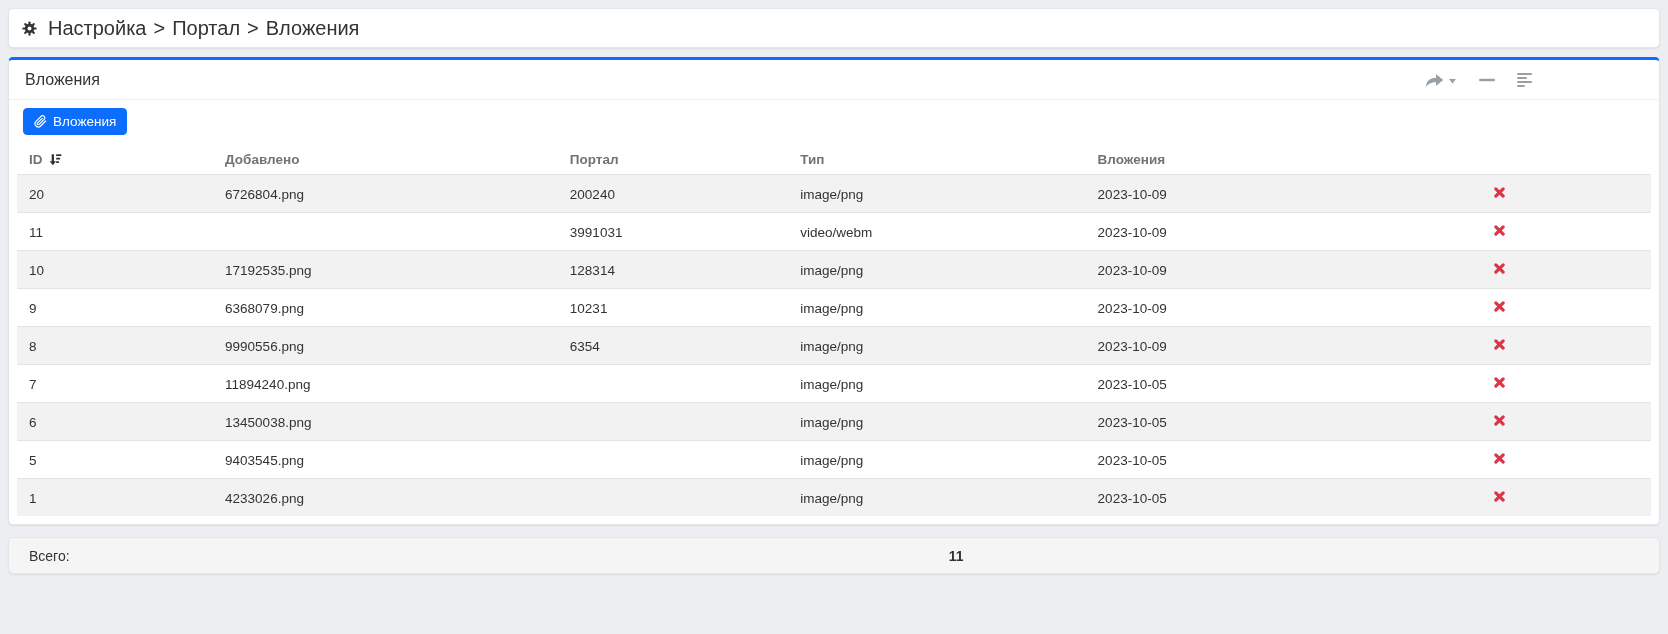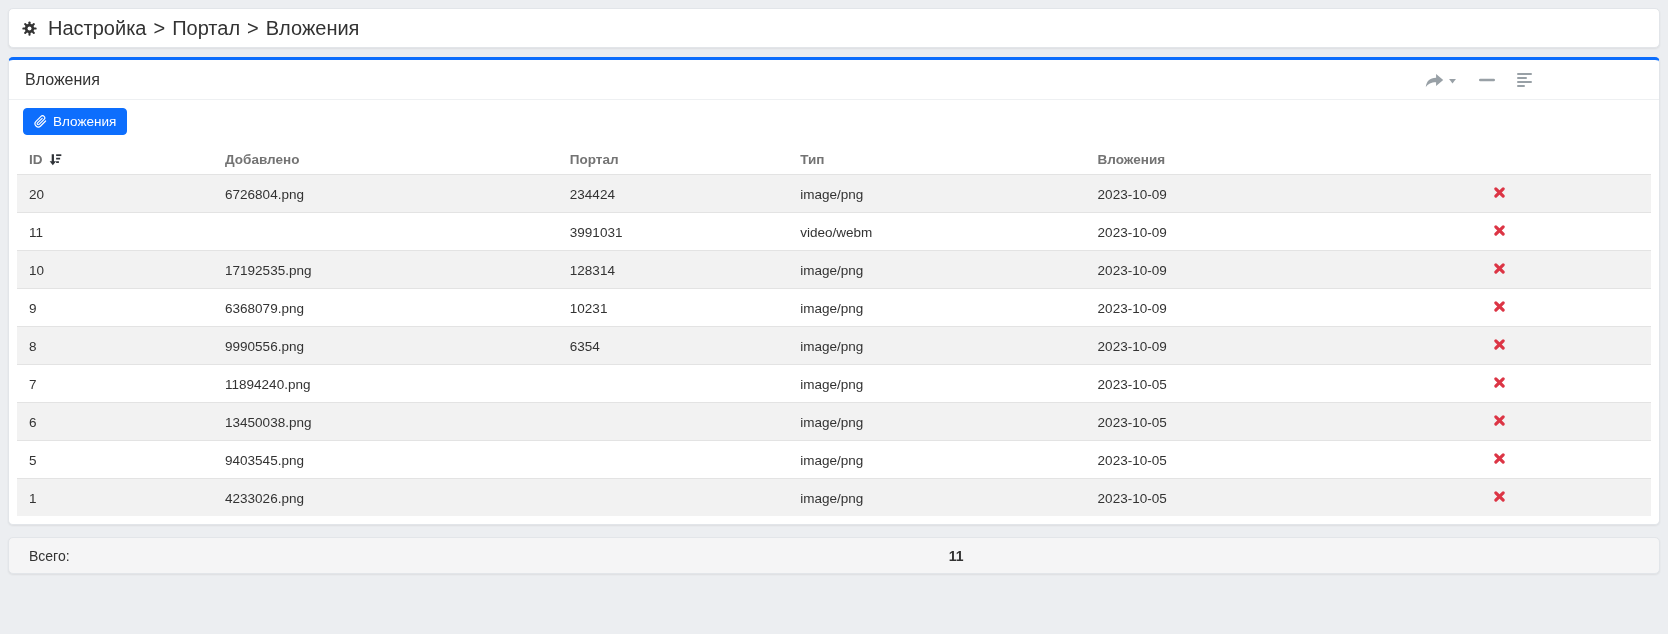--- a/index.html
+++ b/index.html
@@ -191,21 +191,21 @@
             <th><span class="th-inner">
                   <span>Вложения</span>
                 </span></th>
             <th class="col-actions"></th>
           </tr>
         </thead>
         <tbody>
   <tr>
     <td>20</td>
     <td>6726804.png</td>
-    <td>234424</td>
+    <td>200240</td>
     <td>image/png</td>
     <td>2023-10-09</td>
     <td class="col-actions">
       <button class="delete-btn">
         <span>
           <svg width="15" height="15" viewBox="0 0 16 16">
             <g fill="#dc3545">
               <rect x="0.8" y="6.3" width="14.4" height="3.4" rx="1.6" transform="rotate(45 8 8)"></rect>
               <rect x="0.8" y="6.3" width="14.4" height="3.4" rx="1.6" transform="rotate(-45 8 8)"></rect>
             </g>

